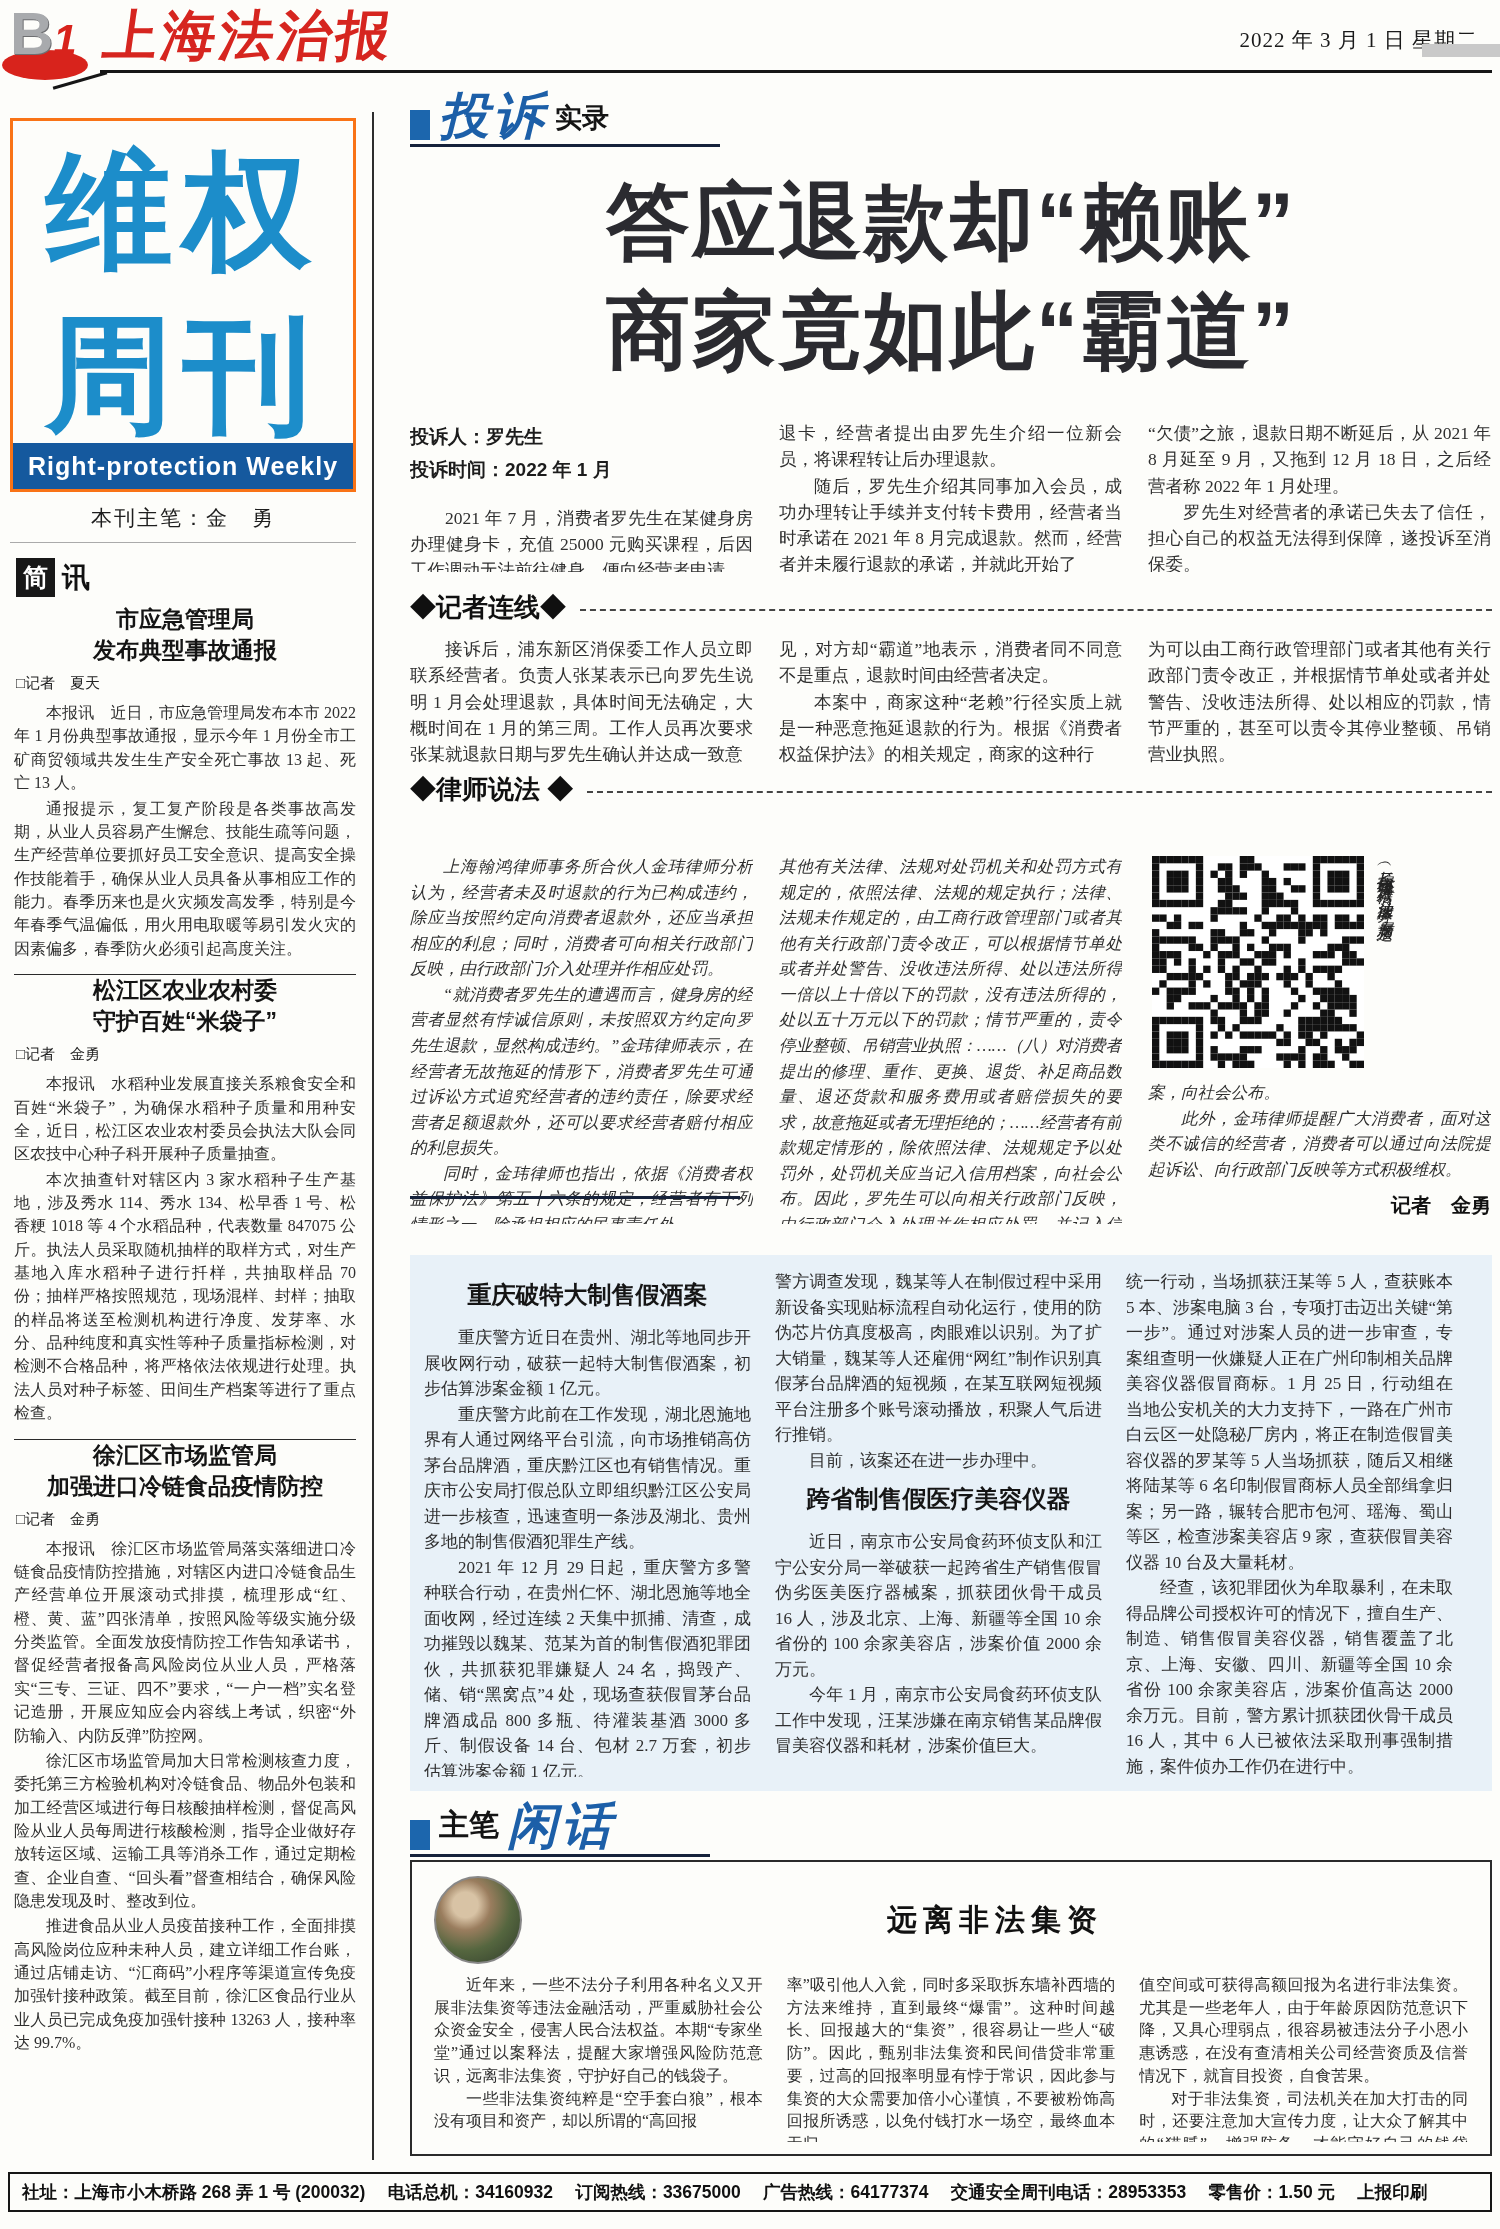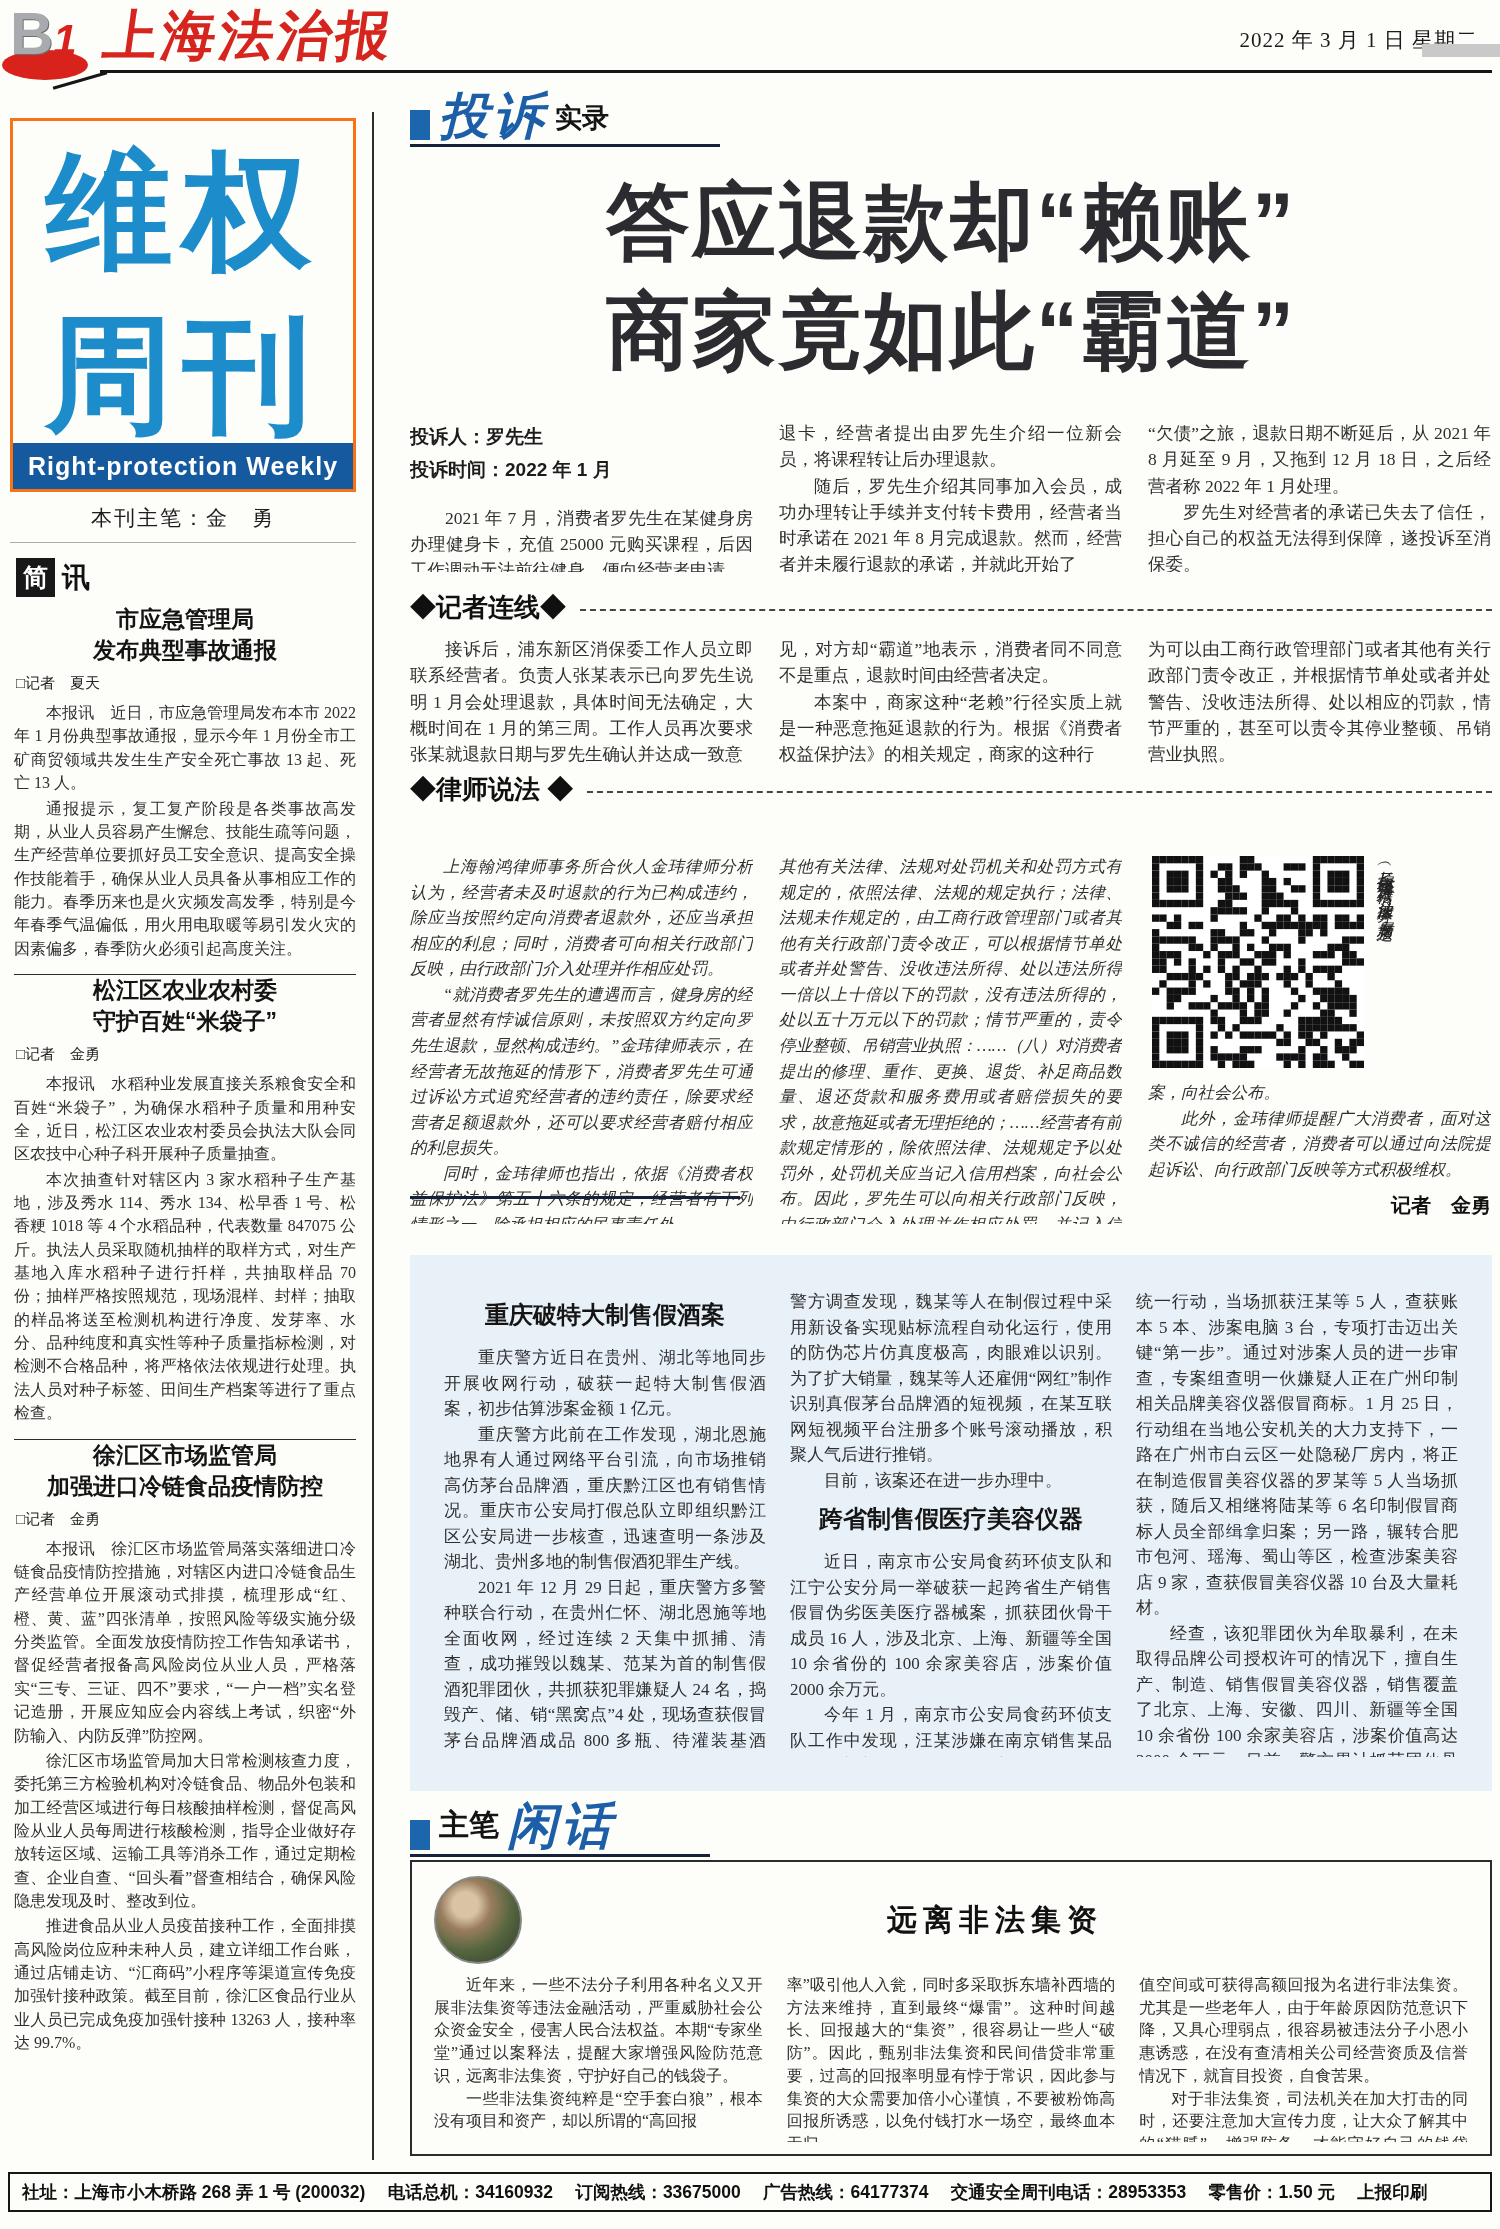--- a/index.html
+++ b/index.html
@@ -72,21 +72,21 @@
   .kai p{font-style:italic;font-size:16.5px;line-height:1.55;text-align:justify;text-indent:2em;margin:0;}
   .kai.cont p:first-child{text-indent:0;}
   .qr-wrap{display:flex;margin:2px 0 12px 4px;}
   .qr-caption{writing-mode:vertical-rl;font-size:16px;line-height:1.35;height:212px;margin-left:10px;
               letter-spacing:2px;color:#222;font-style:italic;}
   .byline-right{text-align:right;font-family:"Liberation Sans",sans-serif;font-weight:bold;
                 font-size:20px;margin-top:10px;color:#111;}
 
   
   .fake-panel{left:410px;top:1255px;width:1082px;height:536px;background:#e8f1f8;box-sizing:border-box;
-              padding:34px;display:flex;gap:24px;}
+              padding:14px;display:flex;gap:24px;}
   .fake-panel .fcol{width:327px;overflow:hidden;}
   .fake-title{text-align:center;font-family:"Liberation Sans",sans-serif;font-weight:bold;
               font-size:24px;color:#151515;margin:10px 0 14px;}
   .fake-body p{font-size:17px;line-height:1.5;text-align:justify;text-indent:2em;margin:0;}
   .fake-body.cont p:first-child{text-indent:0;}
 
   
   .essay-box{left:410px;top:1860px;width:1082px;height:296px;border:2px solid #2b2b2b;
              box-sizing:border-box;padding:14px 22px;}
   .essay-head{display:flex;align-items:center;margin-bottom:10px;}

